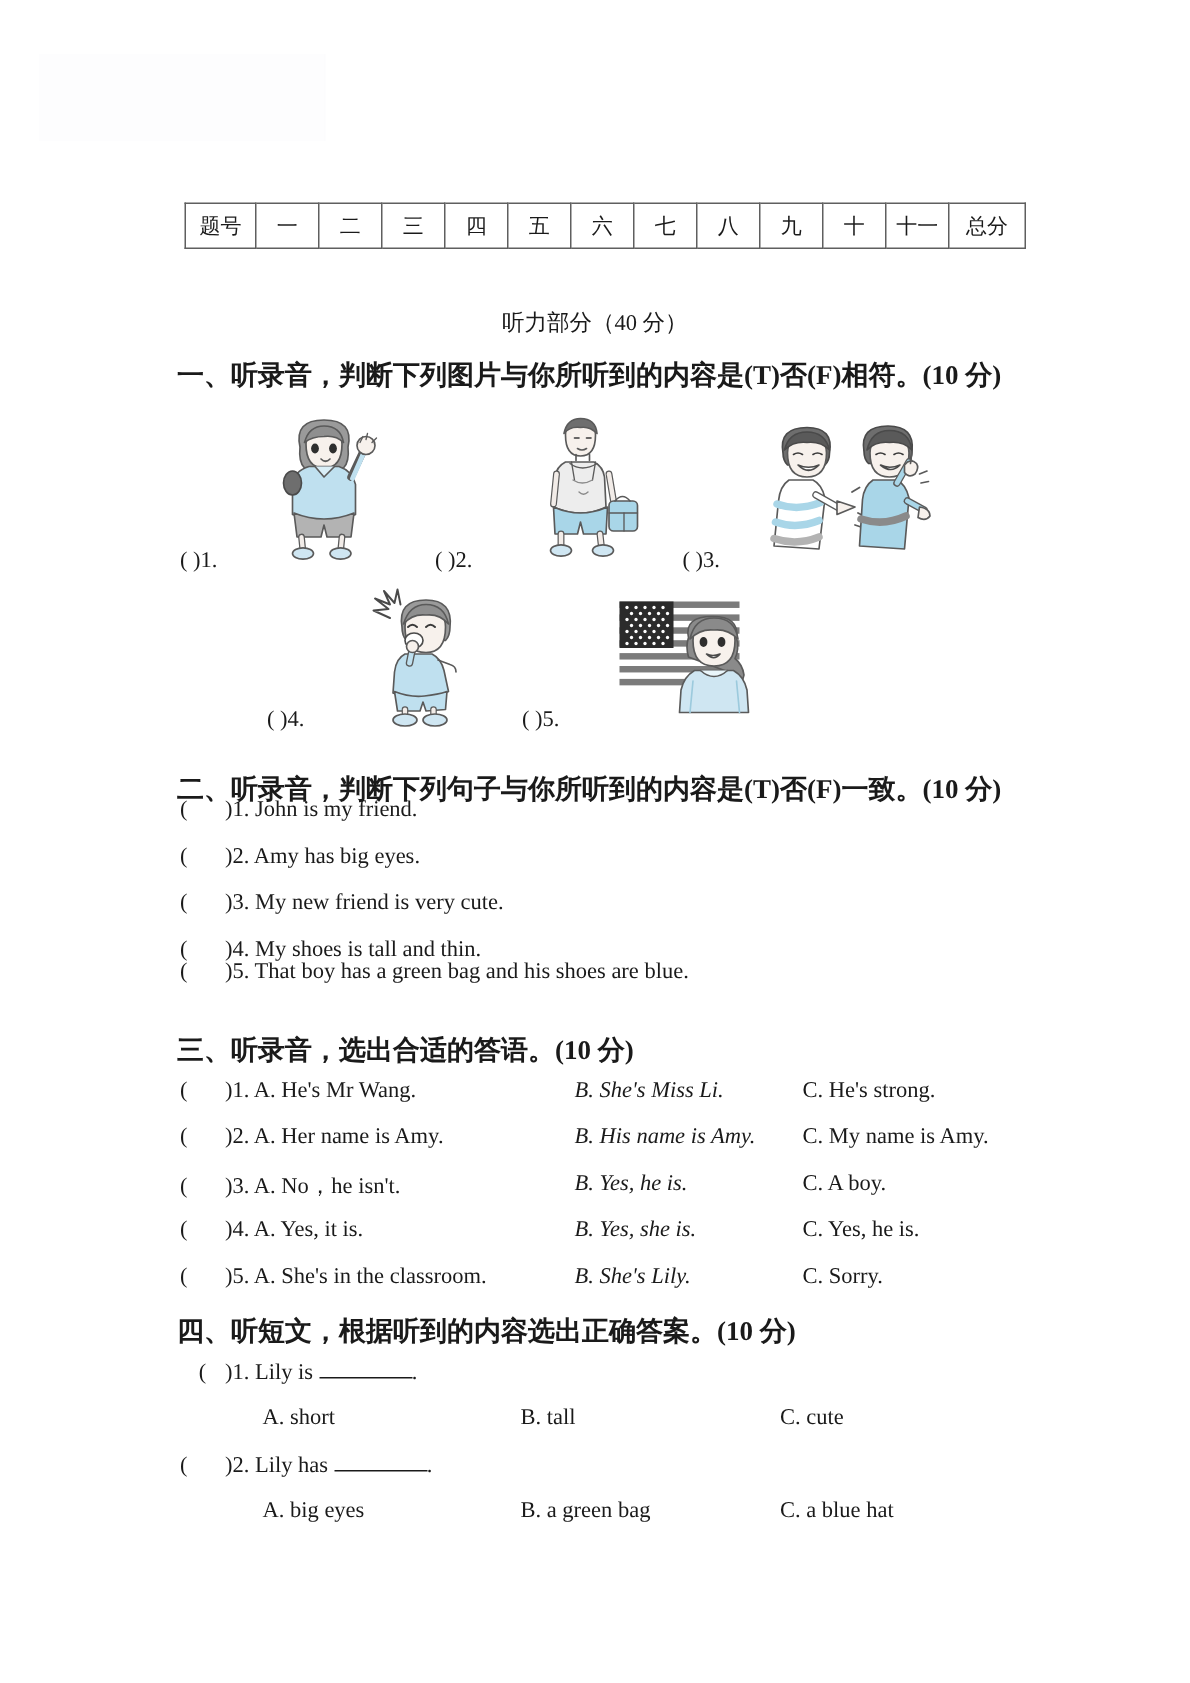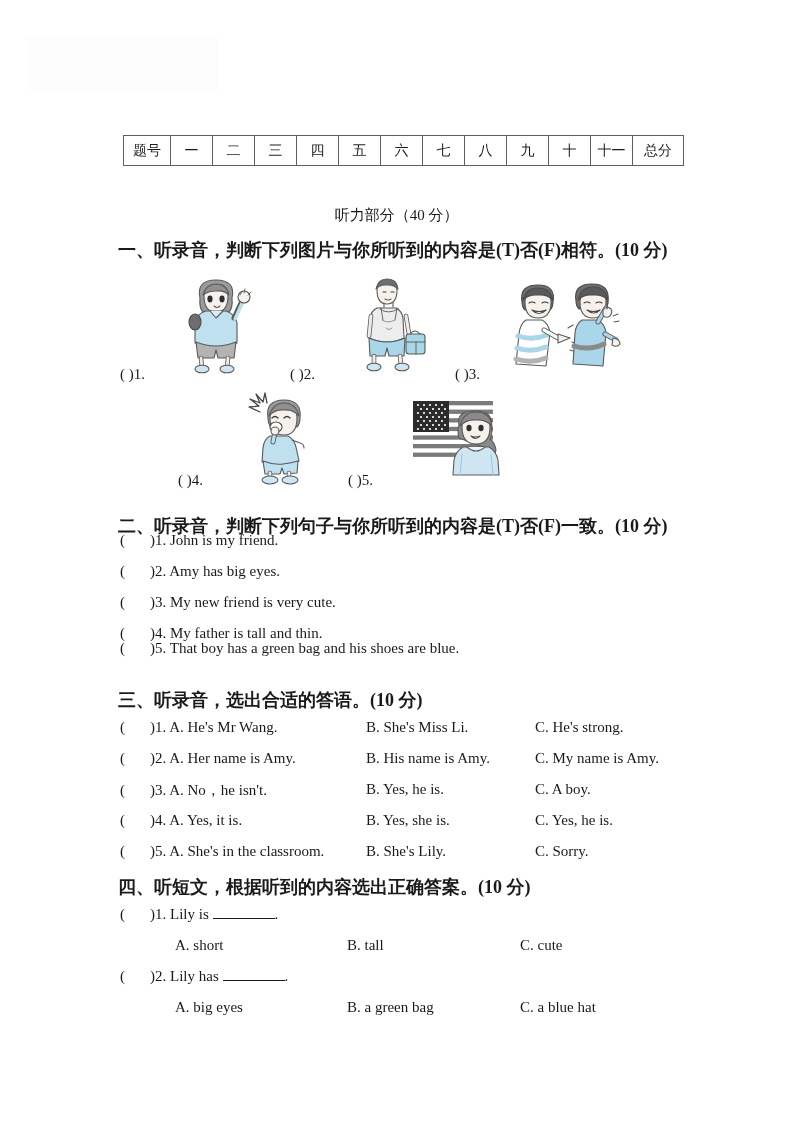--- a/index.html
+++ b/index.html
@@ -95,21 +95,21 @@
 
   
   .optrow {
     position: absolute;
     left: 120px;
     width: 600px;
     font-size: 15px;
     white-space: nowrap;
   }
   .optrow .oA { position: absolute; left: 0px; }
-  .optrow .oB { position: absolute; left: 246px; }
+  .optrow .oB { position: absolute; left: 263px; font-style: italic; }
   .optrow .oC { position: absolute; left: 415px; }
 
   
   .optrow2 {
     position: absolute;
     left: 175px;
     width: 560px;
     font-size: 15px;
     white-space: nowrap;
   }
@@ -416,21 +416,21 @@
   <div class="qline" style="top:563px;">
     <span class="paren">(</span><span>)</span><span>2.</span>
     <span>Amy has big eyes.</span>
   </div>
   <div class="qline" style="top:594px;">
     <span class="paren">(</span><span>)</span><span>3.</span>
     <span>My new friend is very cute.</span>
   </div>
   <div class="qline" style="top:625px;">
     <span class="paren">(</span><span>)</span><span>4.</span>
-    <span>My father is tall and thin.</span>
+    <span>My shoes is tall and thin.</span>
   </div>
   <div class="qline" style="top:640px;">
     <span class="paren">(</span><span>)</span><span>5.</span>
     <span>That boy has a green bag and his shoes are blue.</span>
   </div>
 
   <div class="sec-head" style="top:688px;">三、听录音，选出合适的答语。(10 分)</div>
 
   <div class="optrow" style="top:719px;">
     <span class="oA"><span class="paren">(</span><span>)</span><span>1.</span> <span>A. He's Mr Wang.</span></span>
@@ -453,21 +453,21 @@
     <span class="oC">C. Yes, he is.</span>
   </div>
   <div class="optrow" style="top:843px;">
     <span class="oA"><span class="paren">(</span><span>)</span><span>5.</span> <span>A. She's in the classroom.</span></span>
     <span class="oB">B. She's Lily.</span>
     <span class="oC">C. Sorry.</span>
   </div>
 
   <div class="sec-head" style="top:875px;">四、听短文，根据听到的内容选出正确答案。(10 分)</div>
 
-  <div class="qline" style="top:906px;">
+  <div class="qline" style="top:906px;text-align:center;">
     <span class="paren">(</span><span>)</span><span>1.</span>
     <span>Lily is </span><span class="blank-underline"></span><span>.</span>
   </div>
   <div class="optrow2" style="top:937px;">
     <span class="oA">A. short</span>
     <span class="oB">B. tall</span>
     <span class="oC">C. cute</span>
   </div>
 
   <div class="qline" style="top:968px;">

